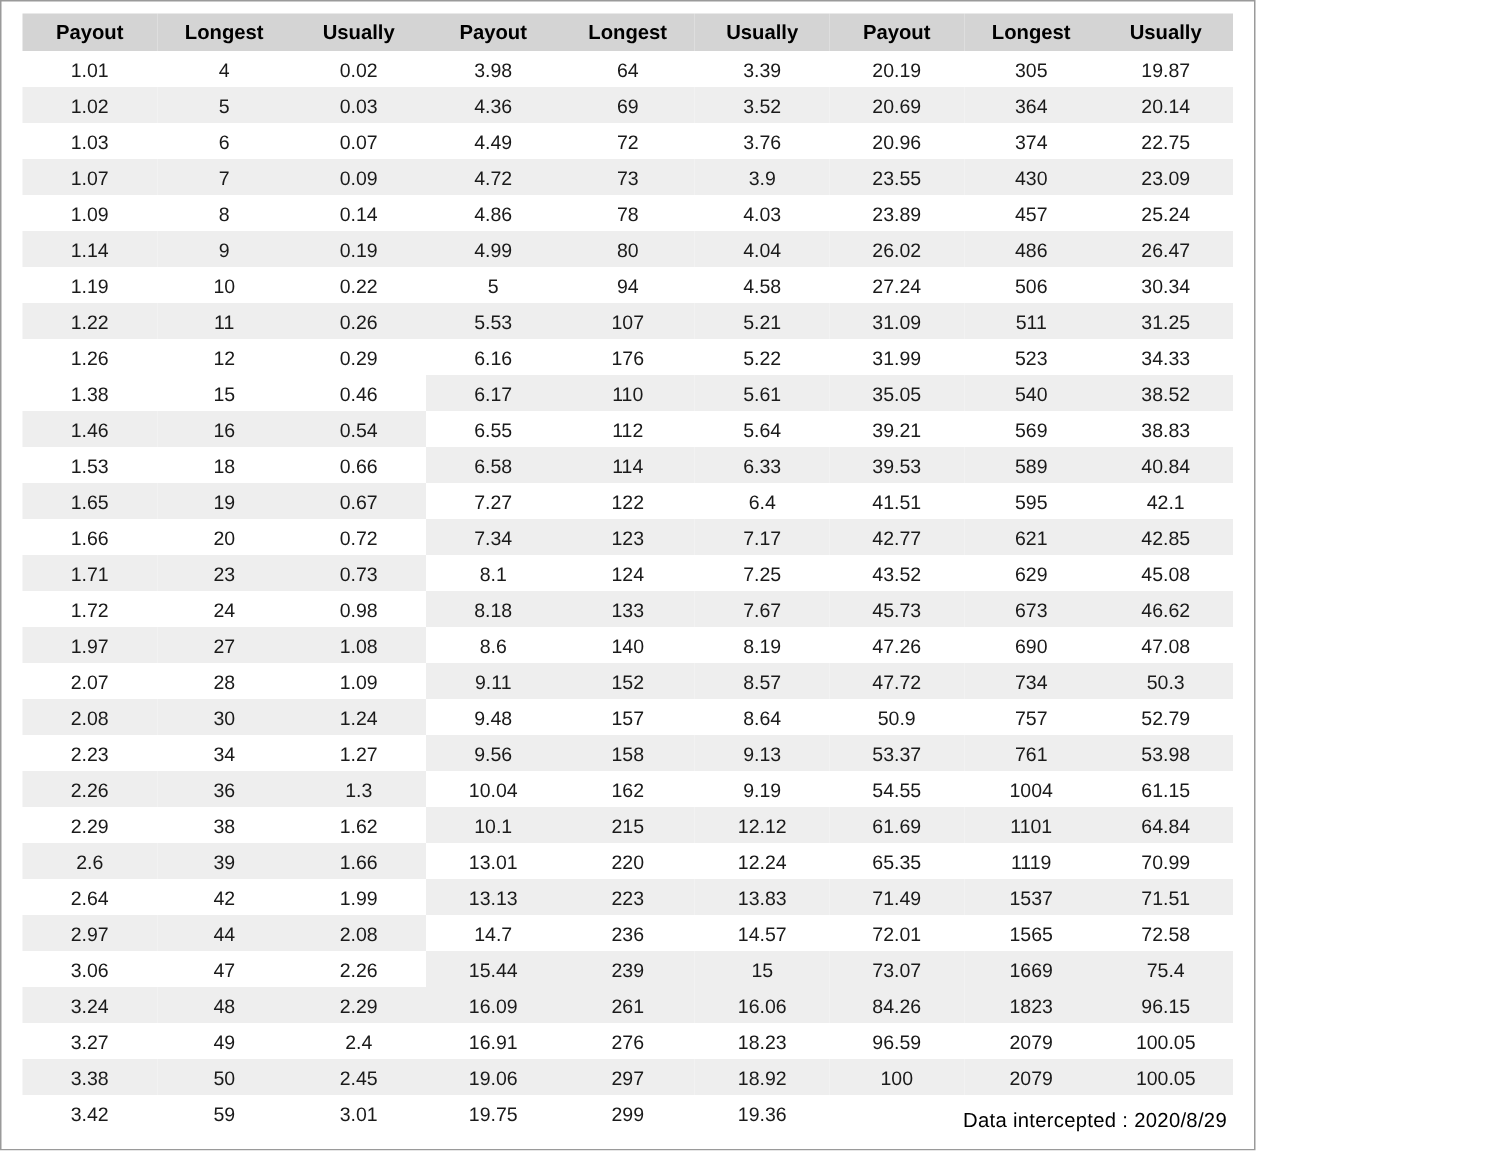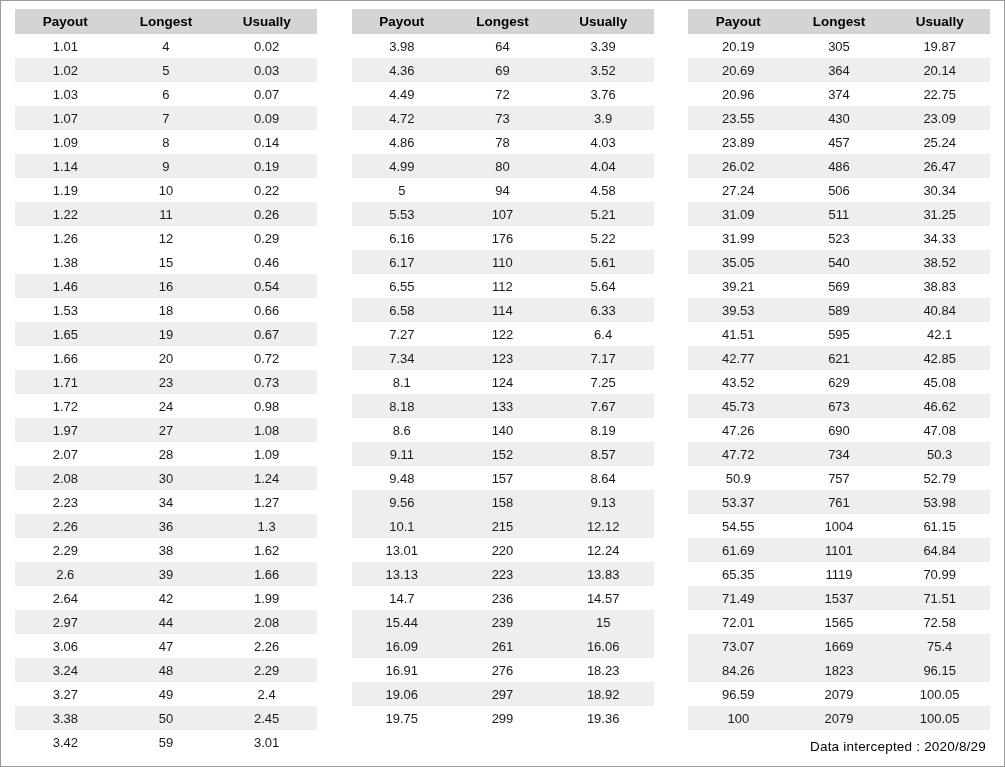--- a/index.html
+++ b/index.html
@@ -9,21 +9,21 @@
   body {
     width: 1005px;
     height: 767px;
     background: #ffffff;
     font-family: "Liberation Sans", sans-serif;
     color: #000000;
     overflow: hidden;
   }
   .page {
     position: relative;
-    width: 1005px;
+    width: 837px;
     height: 767px;
     box-sizing: border-box;
     border: 1px solid #9a9a9a;
     background: #ffffff;
   }
   .tables-wrap {
     display: flex;
     flex-direction: row;
     justify-content: space-between;
     padding: 8px 14px 0 14px;
@@ -342,20 +342,25 @@
             <tr class="odd">
               <td>9.48</td>
               <td>157</td>
               <td>8.64</td>
             </tr>
             <tr class="even">
               <td>9.56</td>
               <td>158</td>
               <td>9.13</td>
             </tr>
+            <tr class="odd">
+              <td>10.04</td>
+              <td>162</td>
+              <td>9.19</td>
+            </tr>
             <tr class="even">
               <td>10.1</td>
               <td>215</td>
               <td>12.12</td>
             </tr>
             <tr class="odd">
               <td>13.01</td>
               <td>220</td>
               <td>12.24</td>
             </tr>

